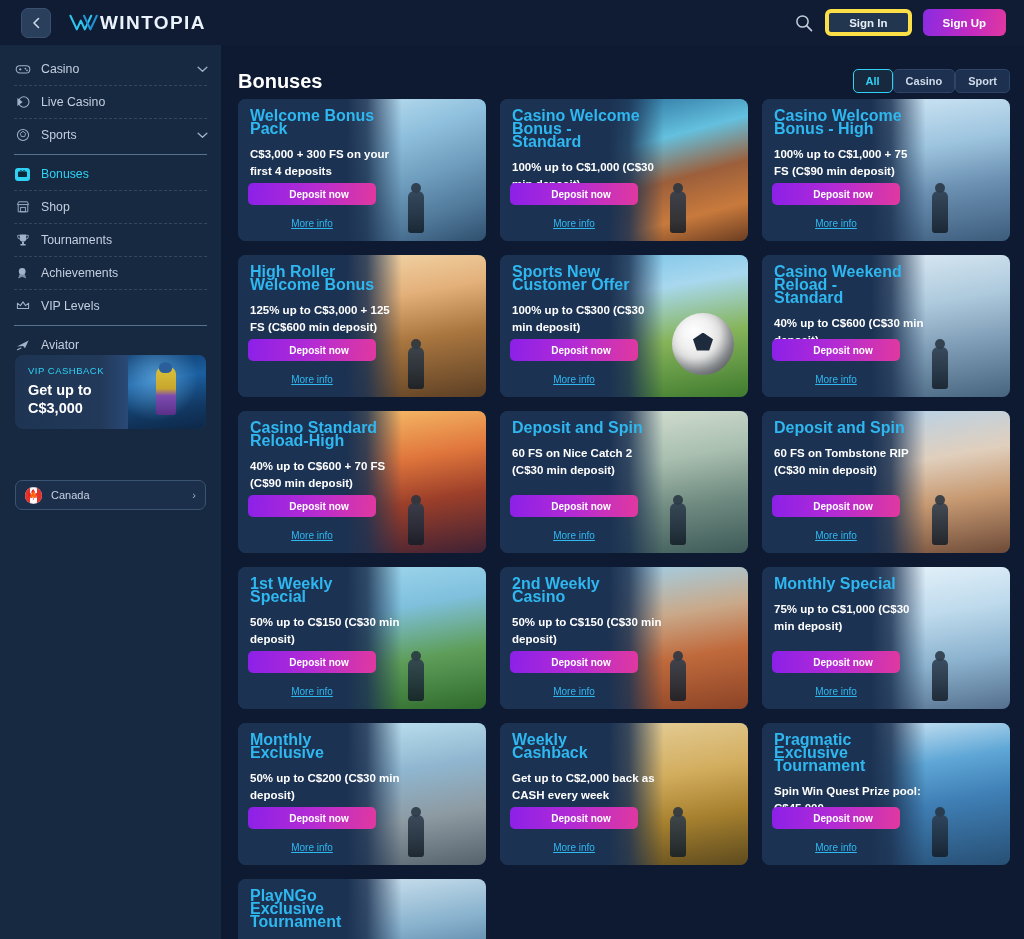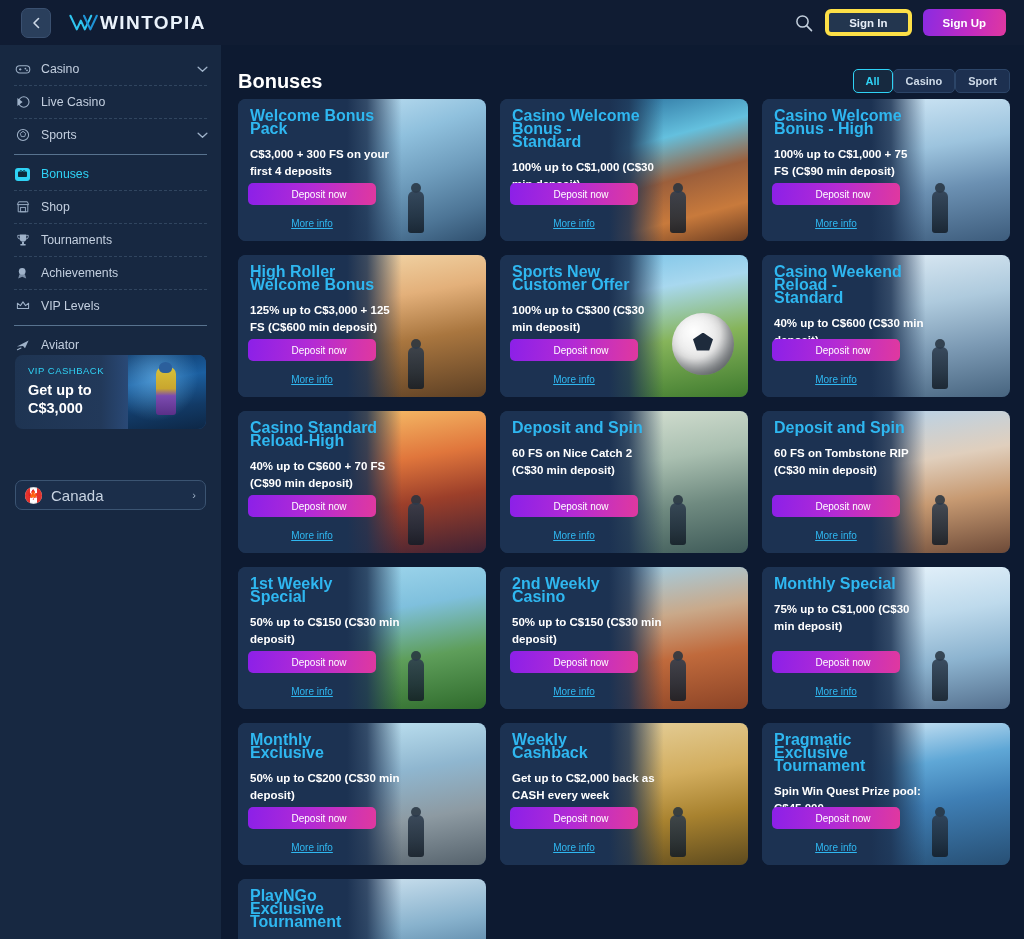--- a/index.html
+++ b/index.html
@@ -118,21 +118,21 @@
     box-shadow: inset 0 0 0 1px rgba(0,0,0,.15);
   }
   .flag::before, .flag::after {
     content:''; position:absolute; top:0; width:5px; height:17px; background:#e3322c;
   }
   .flag::before { left:0; } .flag::after { right:0; }
   .maple {
     position:absolute; left:50%; top:50%; transform:translate(-50%,-50%);
     color:#e3322c; font-size:10px; line-height:10px;
   }
-  .country-name { font-size: 15px; color: #c7d3e2; }
+  .country-name { font-size: 11px; color: #c7d3e2; }
   .country-chev { margin-left:auto; color:#9db0c6; font-size:11px; }
 
   
   .main {
     position: absolute; top: 45px; left: 221px;
     width: 803px; height: 894px; background: #0d1a31;
     padding: 0;
   }
   .main-head {
     display: flex; align-items: center;
@@ -173,21 +173,21 @@
     line-height: 13px; max-width: 132px;
   }
   .card-desc {
     margin-top: 11px; font-size: 11.5px; font-weight: bold; color: #ffffff;
     line-height: 17px; max-width: 150px;
   }
   .card-btn {
     position: absolute; left: 10px; bottom: 36px; width: 128px; height: 22px;
     border-radius: 5px; border: none; cursor: pointer;
     background: linear-gradient(95deg,#8c20e8 0%, #b42bd4 50%, #e0389f 100%);
-    color: #ffffff; font-size: 10px; font-weight: normal;
+    color: #ffffff; font-size: 10px; font-weight: bold;
     display: flex; align-items: center; justify-content: center; padding-left: 14px;
   }
   .card-link {
     position: absolute; left: 10px; bottom: 12px; width: 128px;
     text-align: center; font-size: 10px; color: #2fb7f0;
     text-decoration: underline; cursor: pointer;
   }
 
   
   .art-mtn-blue   { background: linear-gradient(160deg,#bfe0f2 0%, #8fc0dd 30%, #6f9dbd 55%, #4d7596 80%, #2f4f6e 100%); }

